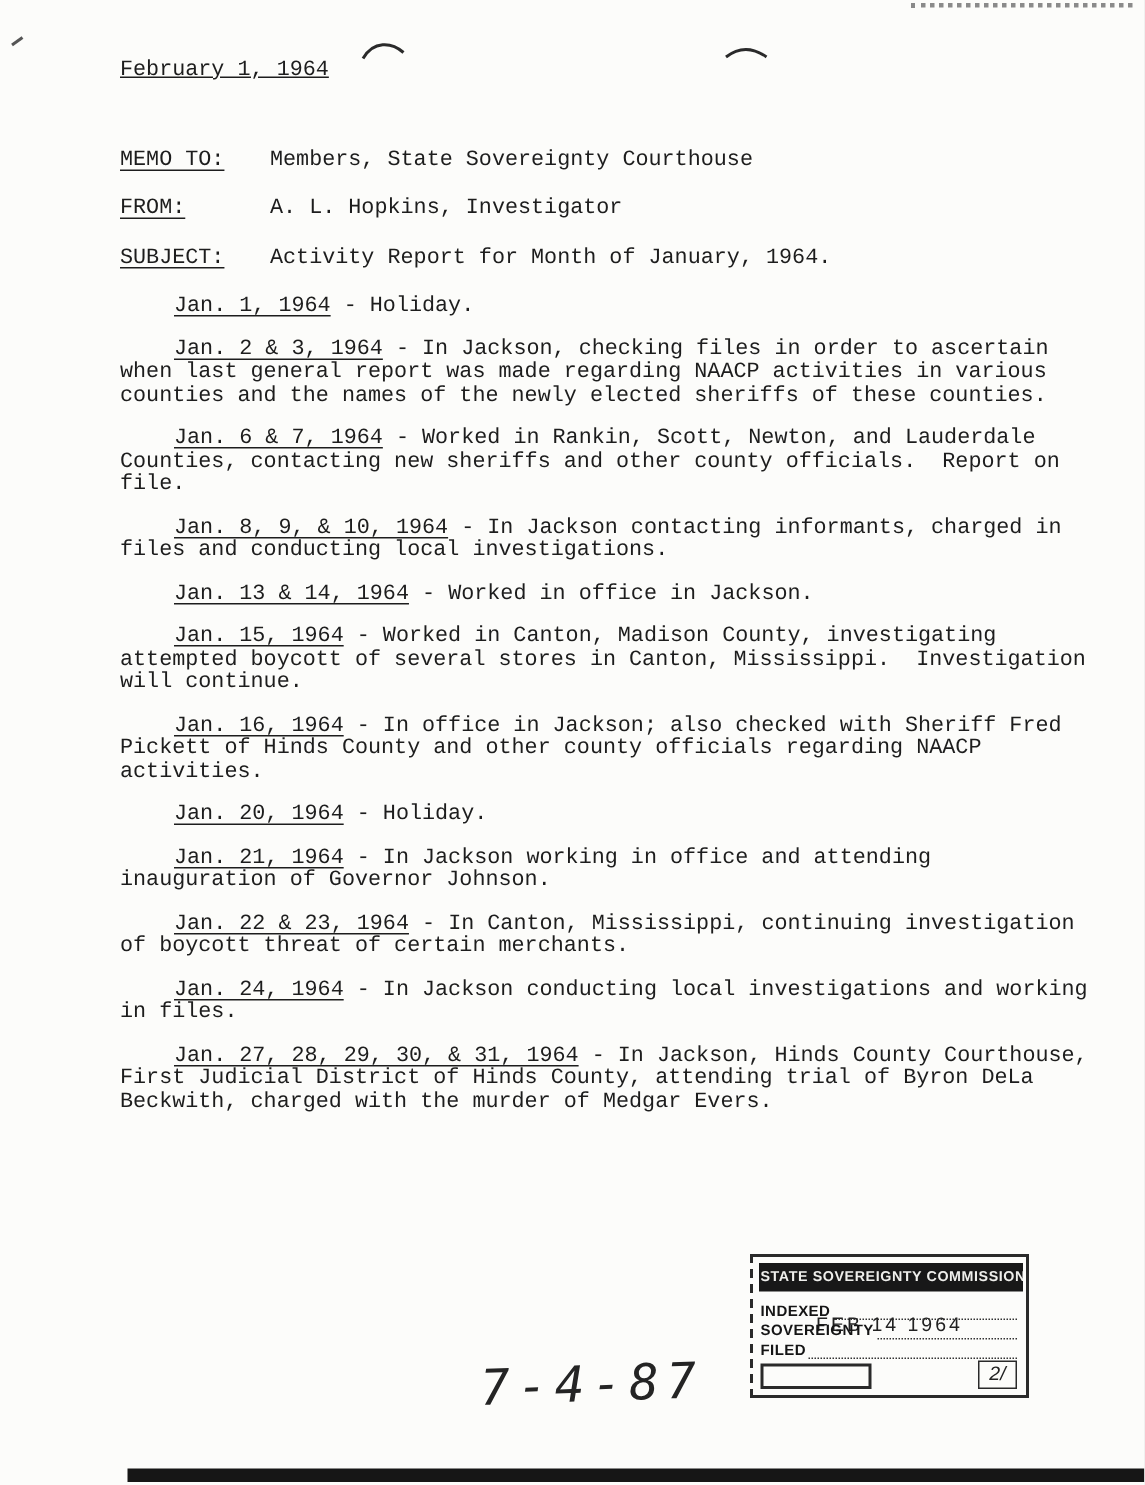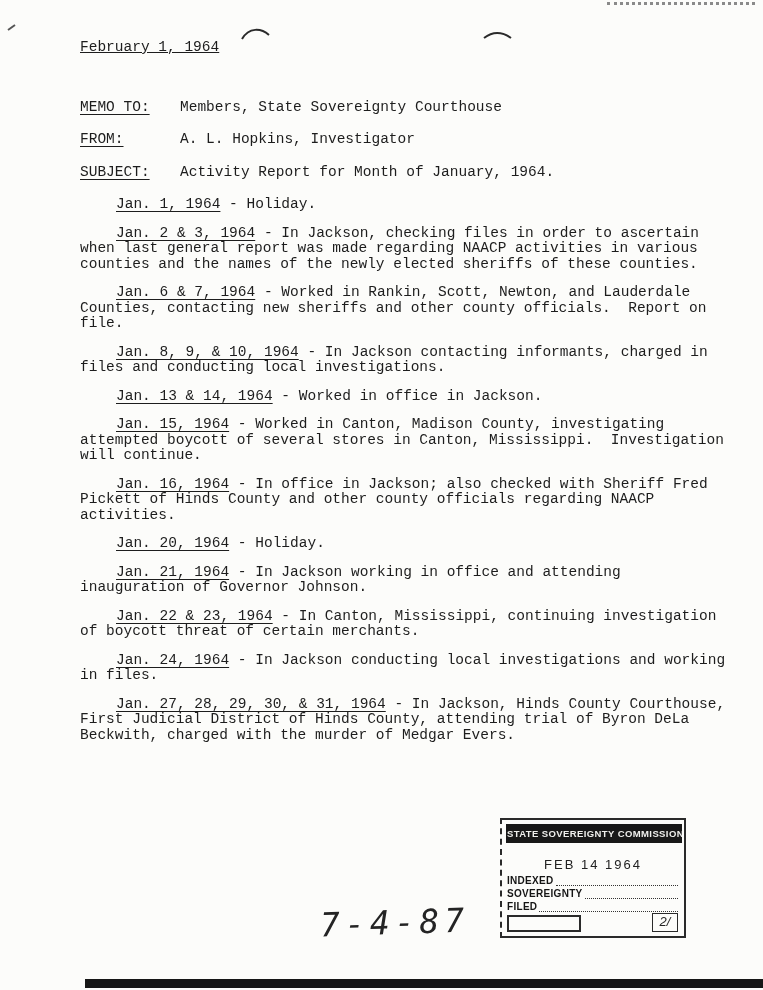--- a/index.html
+++ b/index.html
@@ -63,23 +63,23 @@
     letter-spacing: 5px;
     color: #242424;
     transform: rotate(-2deg);
     font-family: "DejaVu Sans Mono", monospace;
   }
 
   
   .stamp {
     position: absolute;
     left: 500px;
-    top: 818px;
+    top: 836px;
     width: 186px;
-    height: 120px;
+    height: 96px;
     border: 2px solid #2a2a2a;
     border-left: 2px dashed #2a2a2a;
     box-sizing: border-box;
     font-family: "Liberation Sans", sans-serif;
     color: #151515;
   }
   .stamp-title {
     margin: 4px 2px 0 4px;
     background: #181818;
     color: #efefec;

